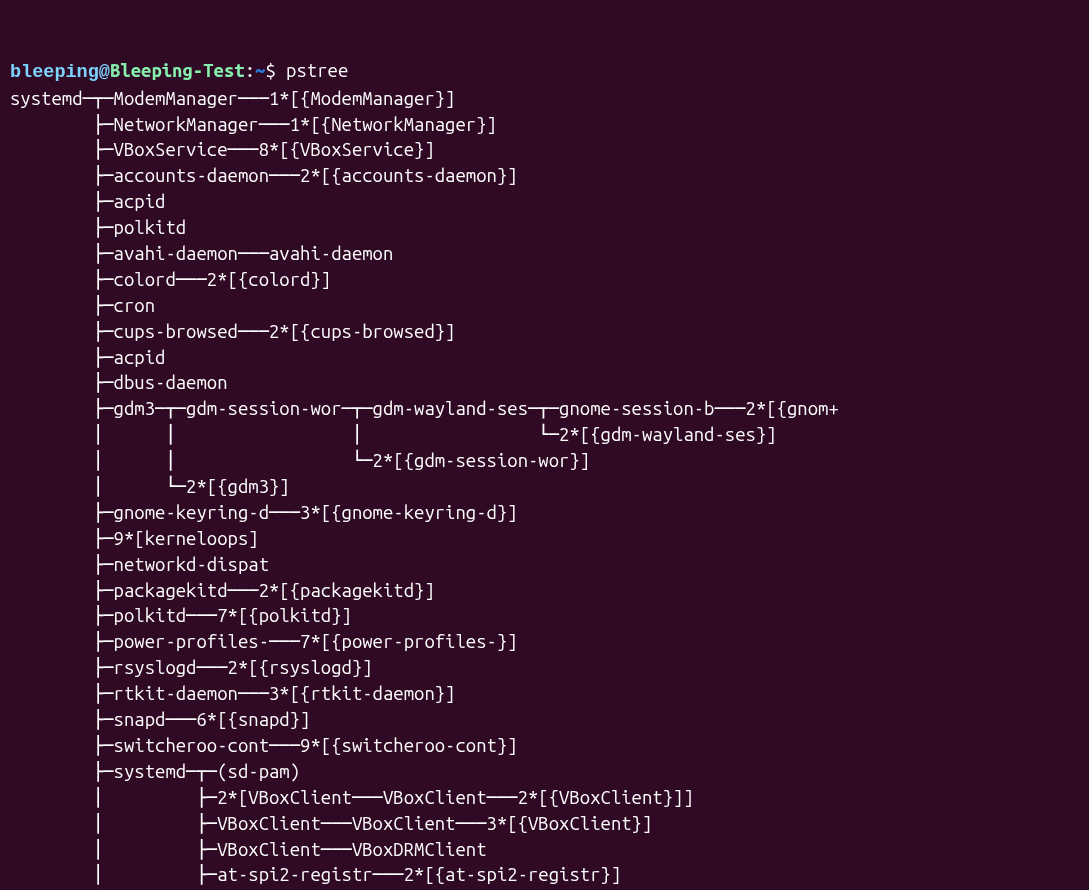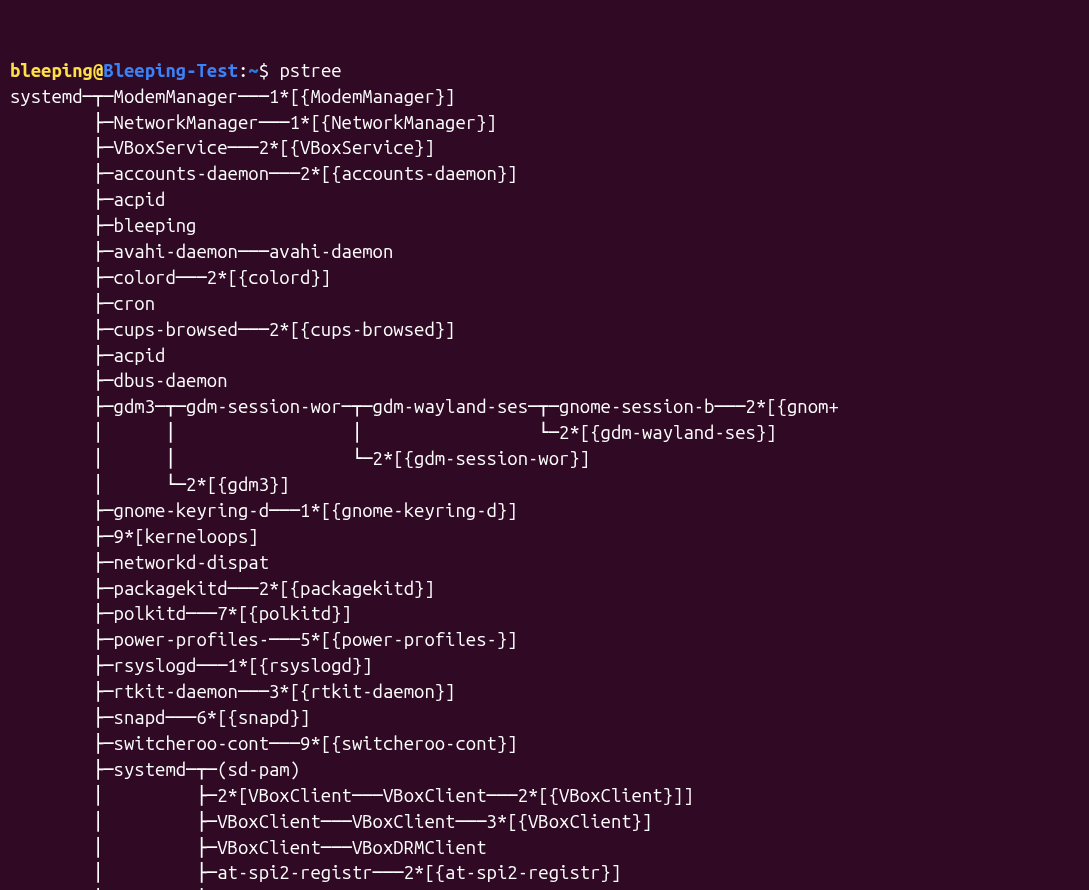--- a/index.html
+++ b/index.html
@@ -9,52 +9,52 @@
     color: #ffffff;
     font-family: "Ubuntu Mono", "DejaVu Sans Mono", "Consolas", monospace;
     font-size: 18.5px;
     line-height: 1.40;
     white-space: pre;
     width:1089px;
     height:890px;
     box-sizing:border-box;
     overflow:hidden;
   }
-  .u { color:#fde047; font-weight:bold; }
-  .h { color:#3b82f6; font-weight:bold; }
+  .u { color:#7dd3fc; font-weight:bold;font-family:Liberation Mono, monospace; }
+  .h { color:#86efac; font-weight:bold; }
   .c { color:#ffffff; }
   .p { color:#2a7bde; font-weight:bold;}
 </style>
 </head>
 <body>
 
 <span><span><span class="u">bleeping</span><span class="u">@</span><span class="h">Bleeping-Test</span><span class="c">:</span><span class="p">~</span><span class="c">$ </span><span class="c">pstree</span></span>
 <span>systemd─┬─ModemManager───1*[{ModemManager}]</span>
 <span>        ├─NetworkManager───1*[{NetworkManager}]</span>
-<span>        ├─VBoxService───2*[{VBoxService}]</span>
+<span>        ├─VBoxService───8*[{VBoxService}]</span>
 <span>        ├─accounts-daemon───2*[{accounts-daemon}]</span>
 <span>        ├─acpid</span>
-<span>        ├─bleeping</span>
+<span>        ├─polkitd</span>
 <span>        ├─avahi-daemon───avahi-daemon</span>
 <span>        ├─colord───2*[{colord}]</span>
 <span>        ├─cron</span>
 <span>        ├─cups-browsed───2*[{cups-browsed}]</span>
 <span>        ├─acpid</span>
 <span>        ├─dbus-daemon</span>
 <span>        ├─gdm3─┬─gdm-session-wor─┬─gdm-wayland-ses─┬─gnome-session-b───2*[{gnom+</span>
 <span>        │      │                 │                 └─2*[{gdm-wayland-ses}]</span>
 <span>        │      │                 └─2*[{gdm-session-wor}]</span>
 <span>        │      └─2*[{gdm3}]</span>
-<span>        ├─gnome-keyring-d───1*[{gnome-keyring-d}]</span>
+<span>        ├─gnome-keyring-d───3*[{gnome-keyring-d}]</span>
 <span>        ├─9*[kerneloops]</span>
 <span>        ├─networkd-dispat</span>
 <span>        ├─packagekitd───2*[{packagekitd}]</span>
 <span>        ├─polkitd───7*[{polkitd}]</span>
-<span>        ├─power-profiles-───5*[{power-profiles-}]</span>
-<span>        ├─rsyslogd───1*[{rsyslogd}]</span>
+<span>        ├─power-profiles-───7*[{power-profiles-}]</span>
+<span>        ├─rsyslogd───2*[{rsyslogd}]</span>
 <span>        ├─rtkit-daemon───3*[{rtkit-daemon}]</span>
 <span>        ├─snapd───6*[{snapd}]</span>
 <span>        ├─switcheroo-cont───9*[{switcheroo-cont}]</span>
 <span>        ├─systemd─┬─(sd-pam)</span>
 <span>        │         ├─2*[VBoxClient───VBoxClient───2*[{VBoxClient}]]</span>
 <span>        │         ├─VBoxClient───VBoxClient───3*[{VBoxClient}]</span>
 <span>        │         ├─VBoxClient───VBoxDRMClient</span>
 <span>        │         ├─at-spi2-registr───2*[{at-spi2-registr}]</span>
 <span>        │         ├─dbus-daemon</span>
 </span>

